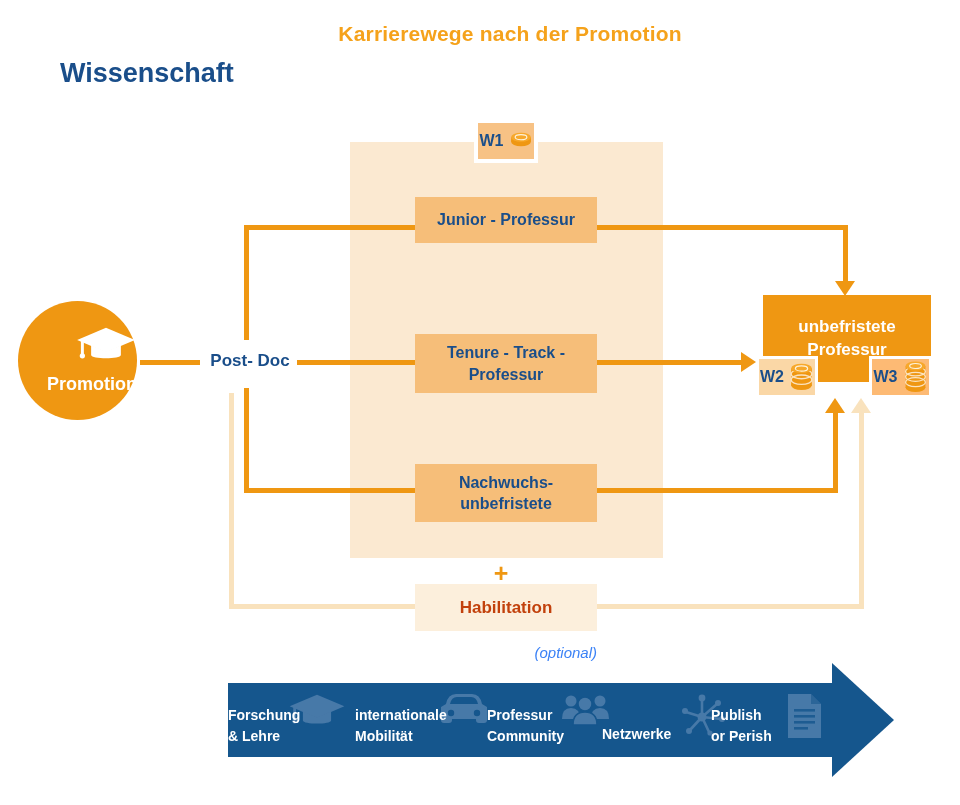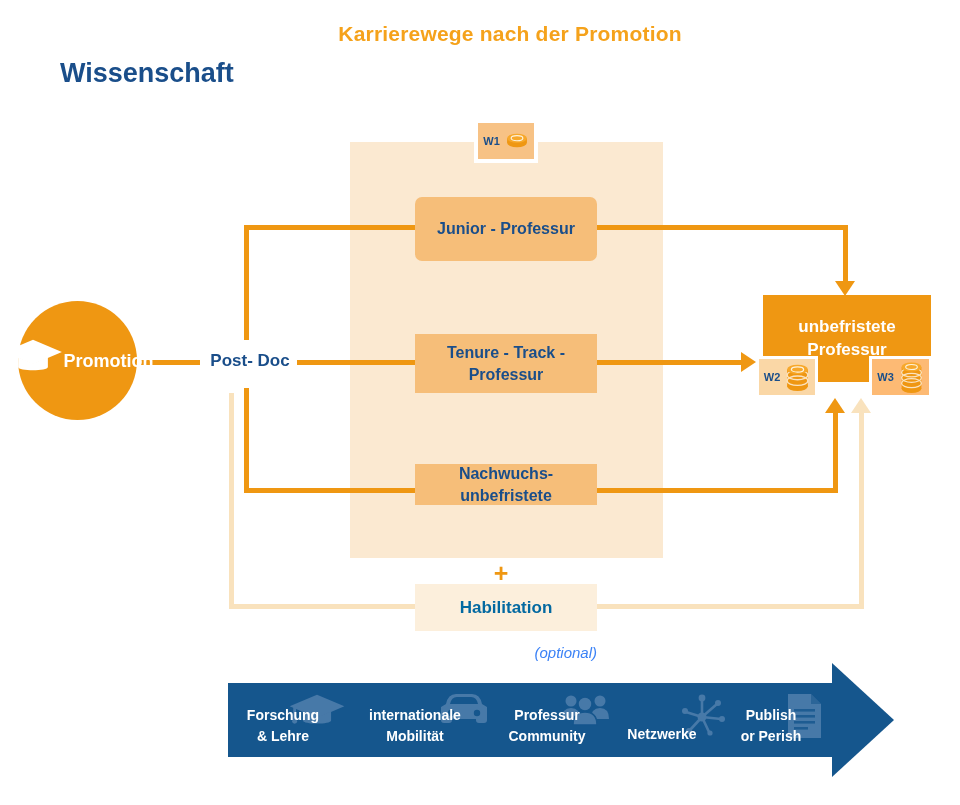--- a/index.html
+++ b/index.html
@@ -25,47 +25,47 @@
     display:flex;flex-direction:column;align-items:center;justify-content:center;
   }
   .permbox{
     left:763px;top:295px;width:168px;height:87px;background:#EF9712;color:#ffffff;
     font-weight:bold;font-size:17px;text-align:center;line-height:1.3;
     display:flex;flex-direction:column;align-items:center;justify-content:center;
   }
   .badge{
     box-sizing:border-box;border:4px solid #ffffff;
     display:flex;align-items:center;justify-content:center;gap:5px;
-    color:#1A4E8A;font-weight:bold;font-size:11px;
+    color:#1A4E8A;font-weight:bold;font-size:16px;
   }
   .badge-w1{left:474px;top:119px;width:64px;height:44px;background:#F7C285;}
   .badge-w2{left:756px;top:356px;width:62px;height:42px;background:#FAD7A6;border-width:3px;z-index:6;}
   .badge-w3{left:869px;top:356px;width:63px;height:42px;background:#fdba74;border-width:3px;z-index:6;}
   .circle{
     left:18px;top:301px;width:119px;height:119px;border-radius:50%;background:#EF9712;
-    display:flex;flex-direction:row;align-items:center;justify-content:center;
+    display:flex;flex-direction:column;align-items:flex-end;justify-content:center;
   }
   .circle .lbl{color:#ffffff;font-weight:bold;font-size:18px;margin-top:2px;}
   .postdoc{left:200px;top:351px;width:100px;text-align:center;color:#1A4E8A;font-weight:bold;font-size:17px;}
   .plus{left:485px;top:560px;width:32px;text-align:center;color:#EF9712;font-weight:bold;font-size:25px;line-height:26px;}
   .habil{
-    left:415px;top:584px;width:182px;height:47px;background:#FCEFDC;color:#0369a1;
+    left:415px;top:584px;width:182px;height:47px;background:#FCEFDC;color:#c2410c;
     font-weight:bold;font-size:17px;display:flex;align-items:center;justify-content:center;
   }
   .optional{left:415px;top:638px;width:182px;text-align:right;color:#3b82f6;font-style:italic;font-size:15px;margin-top:6px;}
   .tri{width:0;height:0;}
   .tri-down{border-left:10px solid transparent;border-right:10px solid transparent;border-top:15px solid #EF9712;}
   .tri-right{border-top:10px solid transparent;border-bottom:10px solid transparent;border-left:15px solid #EF9712;}
   .tri-up{border-left:10px solid transparent;border-right:10px solid transparent;border-bottom:15px solid #EF9712;}
   .tri-up-light{border-left:10px solid transparent;border-right:10px solid transparent;border-bottom:15px solid #F9E2BD;}
   .band{left:228px;top:683px;width:604px;height:74px;background:#15568D;z-index:1;}
   .band-tip{left:832px;top:663px;border-top:57px solid transparent;border-bottom:57px solid transparent;border-left:62px solid #15568D;z-index:1;}
   .ghost{z-index:2;opacity:.88;}
   .bandlbl{
-    z-index:3;width:120px;text-align:center;color:#ffffff;font-weight:bold;font-size:14px;line-height:21px;
+    z-index:3;width:120px;text-align:left;color:#ffffff;font-weight:bold;font-size:14px;line-height:21px;
   }
 </style>
 </head>
 <body>
 
 <div class="stage">
 
   <div class="abs title">Karrierewege nach der Promotion</div>
   <div class="abs subtitle">Wissenschaft</div>
 
@@ -100,28 +100,28 @@
         <path d="M18,22 l17,7 17,-7 v11 c0,5 -34,5 -34,0 z" fill="#ffffff"></path>
         <path d="M8,17 v15" stroke="#ffffff" stroke-width="3.4" fill="none"></path>
         <circle cx="8" cy="34" r="3" fill="#ffffff"></circle>
       </svg>
     </span>
     <span class="lbl">Promotion</span>
   </div>
 
   <div class="abs postdoc">Post- Doc</div>
 
-  <div class="abs posbox" style="top:197px;height:64px;border-radius:7px;">
+  <div class="abs posbox" style="top:197px;height:46px;">
     <span>Junior - Professur</span>
   </div>
   <div class="abs posbox" style="top:334px;height:59px;">
     <span>Tenure - Track -</span>
     <span>Professur</span>
   </div>
-  <div class="abs posbox" style="top:464px;height:41px;align-items:center;">
+  <div class="abs posbox" style="top:464px;height:58px;align-items:center;">
     <span>Nachwuchs-</span>
     <span>unbefristete</span>
   </div>
 
   <div class="abs permbox">
     <span>unbefristete</span>
     <span>Professur</span>
   </div>
 
   <div class="abs badge badge-w1">

